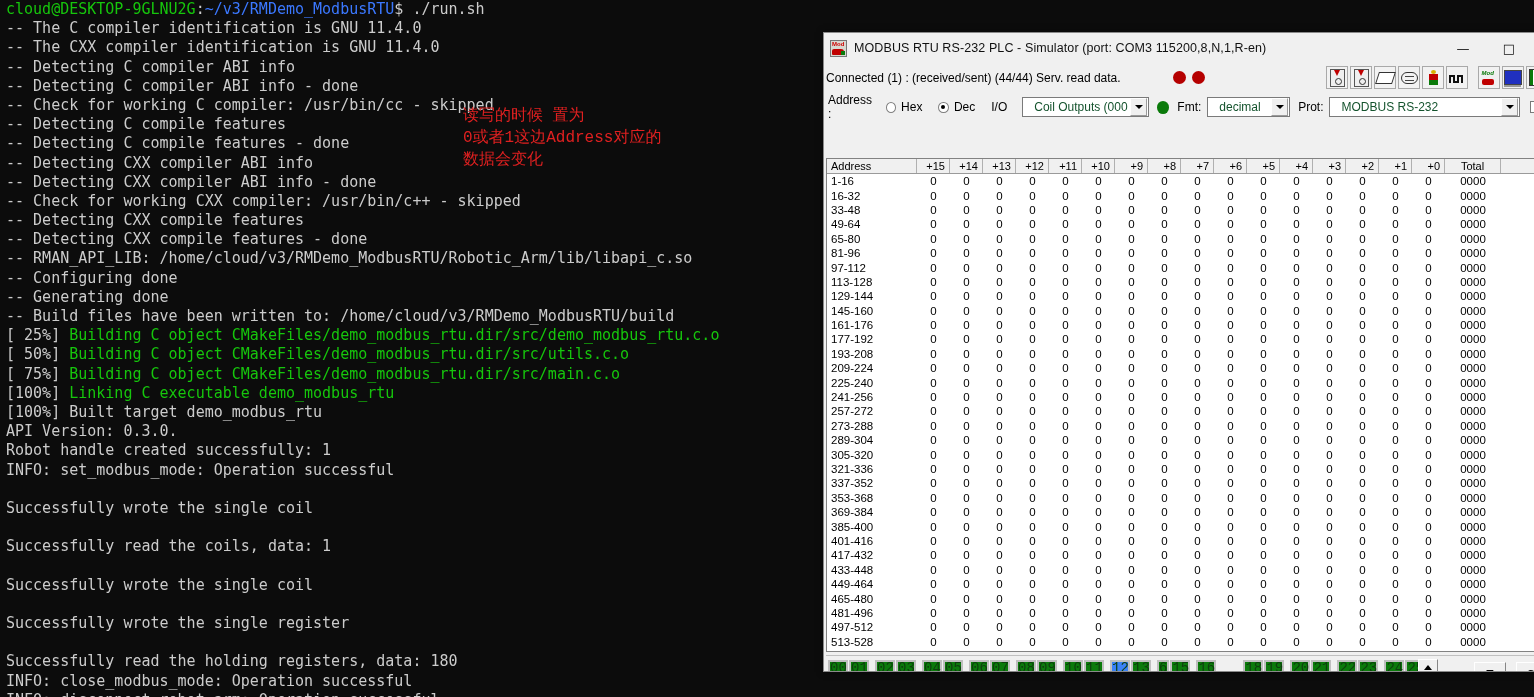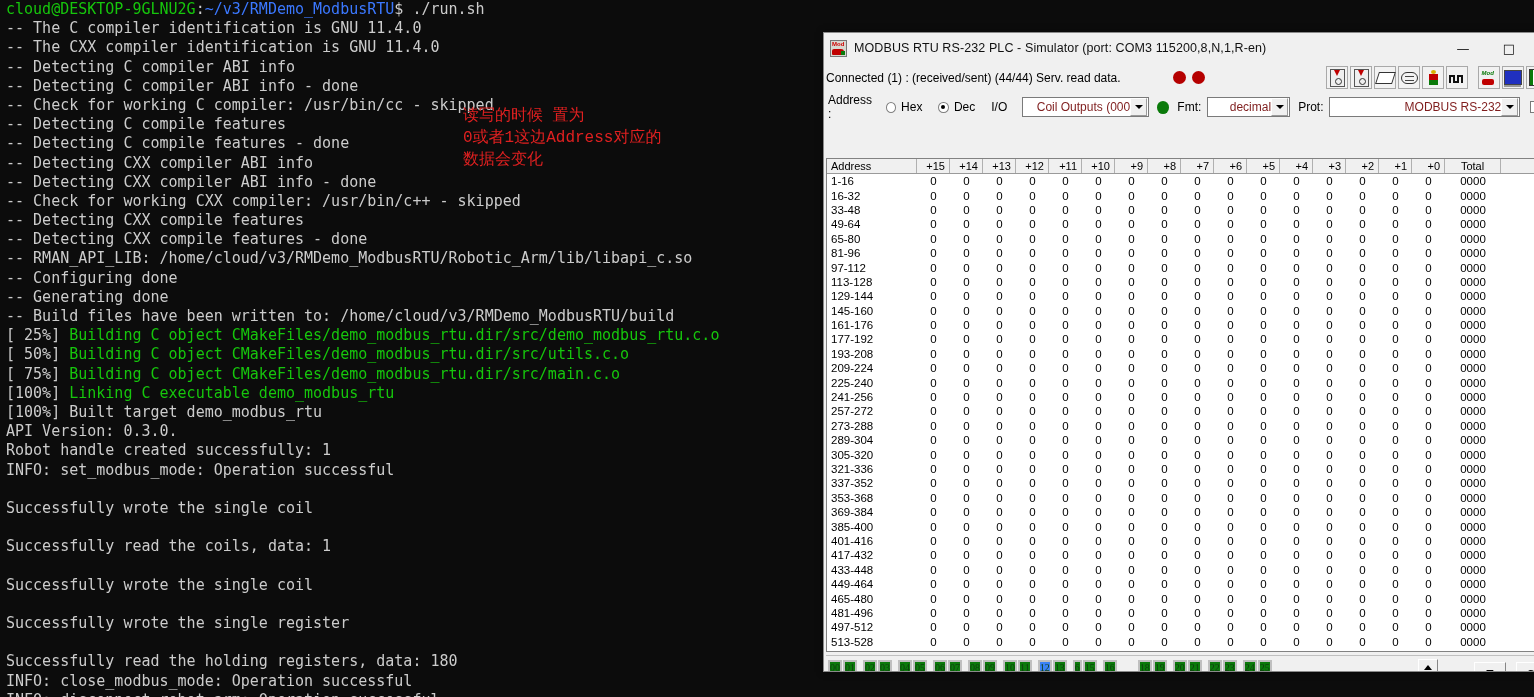--- a/index.html
+++ b/index.html
@@ -127,21 +127,21 @@
   .radio{
     width:11px;height:11px;border-radius:50%;border:1.5px solid #808080;background:#fff;
     display:inline-block;position:relative;box-sizing:border-box;
   }
   .radio.on:after{content:"";position:absolute;left:2px;top:2px;width:4px;height:4px;border-radius:50%;background:#000;}
   .combo{
     height:20px;border:1px solid #7a7a7a;background:#fff;display:flex;align-items:center;
     box-sizing:border-box;position:relative;
   }
   .combo .val{
-    flex:1;font-size:12px;color:#7f1d1d;padding-left:3px;white-space:nowrap;overflow:hidden;text-align:right;
+    flex:1;font-size:12px;color:#14532d;padding-left:11px;white-space:nowrap;overflow:hidden;
   }
   .combo .arrow{
     width:17px;height:18px;background:#f0f0f0;border:1px solid #9a9a9a;border-top-color:#fff;border-left-color:#fff;
     display:flex;align-items:center;justify-content:center;box-sizing:border-box;margin:0 1px 0 0;
   }
   .combo .arrow:after{content:"";width:0;height:0;border-left:4px solid transparent;border-right:4px solid transparent;border-top:4px solid #000;}
   .led-green{width:13px;height:13px;border-radius:50%;background:#0a7a0a;}
   .chk{width:12px;height:12px;border:1px solid #7a7a7a;background:#fff;display:inline-block;box-sizing:border-box;}
 
   
@@ -180,22 +180,22 @@
   
   #bottom{
     position:absolute;left:2px;top:622px;width:752px;height:49px;
     background:#f0f0f0;border-top:1px solid #c0c0c0;box-sizing:border-box;
   }
   #cells{position:absolute;left:2px;top:3px;width:1px;}
   .cellrow{display:flex;align-items:center;height:18px;margin-bottom:2px;}
   .cell{
     width:20px;height:16px;background:#0b7a0b;border:2px solid #bfbfbf;
     box-sizing:border-box;margin-right:1px;
-    font-size:10px;color:#0d3f0d;line-height:12px;text-align:center;
-    font-family:Liberation Serif, serif;
+    font-size:14px;color:#0d3f0d;line-height:12px;text-align:center;
+    font-family:Liberation Mono, monospace;
   }
   .cell.sp{margin-right:6px;}
   #bspin{position:absolute;left:592px;top:3px;width:20px;}
   .spbtn{
     width:20px;height:17px;background:#f0f0f0;border:1px solid #868686;
     border-top-color:#fff;border-left-color:#fff;box-sizing:border-box;
     display:flex;align-items:center;justify-content:center;margin-bottom:2px;
   }
   .spbtn .up{width:0;height:0;border-left:4px solid transparent;border-right:4px solid transparent;border-bottom:5px solid #000;}
   #b-t{

